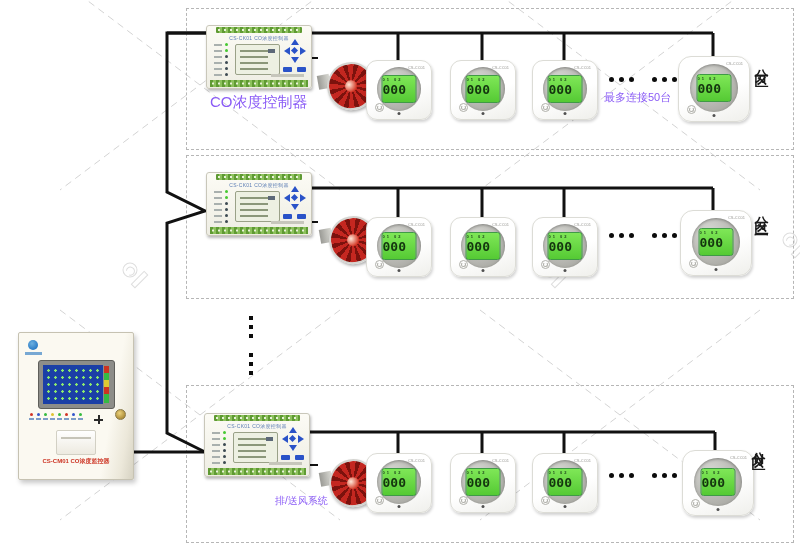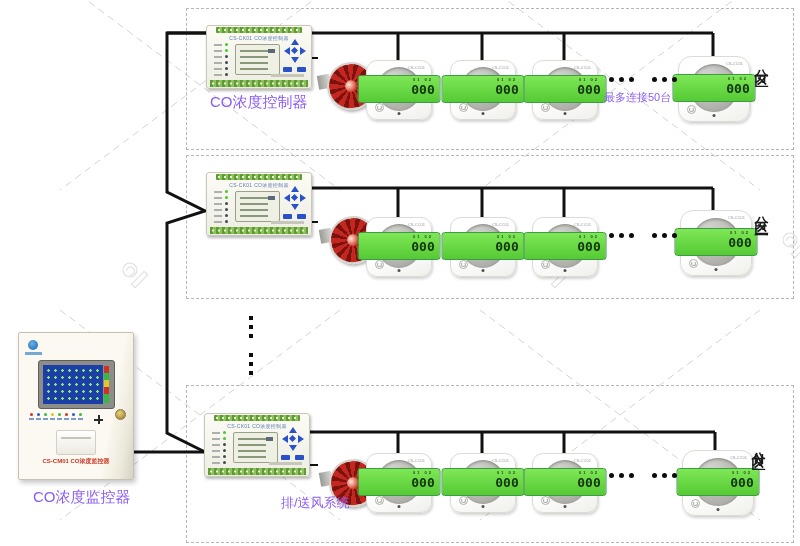--- a/index.html
+++ b/index.html
@@ -21,21 +21,21 @@
               font-weight:bold;font-size:14px;letter-spacing:5px;color:#1a1a1a;z-index:3;}
   #zl1{left:753px;top:58px;}
   #zl2{left:753px;top:205px;}
   #zlN{left:750px;top:441px;}
 
   
   .caption{position:absolute;font-weight:normal;color:#8b5cf6;z-index:4;white-space:nowrap;}
   #cap-controller{left:210px;top:93px;font-size:15px;}
   #cap-detector{left:356px;top:124px;font-size:15px;}
   #cap-monitor{left:33px;top:488px;font-size:15px;}
-  #cap-fan{left:281px;top:494px;font-size:13px;}
+  #cap-fan{left:275px;top:494px;font-size:10px;}
   #cap-max{left:604px;top:90px;font-size:11px;}
 
   
   .hdots{position:absolute;display:flex;align-items:center;gap:5px;z-index:2;}
   .hdots i{width:5px;height:5px;background:#0c0c0c;border-radius:50%;}
   .hdots .gap{width:8px;height:1px;background:transparent;}
   .vdots{position:absolute;left:249px;top:316px;display:flex;flex-direction:column;gap:5px;z-index:2;}
   .vdots i{width:4px;height:4px;background:#0c0c0c;}
   .vdots .gap{height:5px;width:1px;background:transparent;}
 
@@ -82,21 +82,21 @@
        background:linear-gradient(160deg,#ffffff 55%,#efefeb);border:1px solid #dcdcd6;
        box-shadow:1px 2px 3px rgba(0,0,0,.18);}
   .det.big{width:70px;height:64px;border-radius:13px;}
   .det .model{position:absolute;top:4px;right:6px;font-size:4px;color:#9a9a96;}
   .det .bezel{position:absolute;left:50%;top:6px;transform:translateX(-50%);width:44px;height:44px;
        border-radius:50%;background:radial-gradient(circle at 35% 30%,#d8d8d4,#9e9e98);
        box-shadow:inset 0 1px 3px rgba(0,0,0,.35);}
   .det.big .bezel{width:48px;height:48px;top:7px;}
   .det .lcd{position:absolute;left:50%;top:50%;transform:translate(-50%,-50%);width:33px;height:26px;
        border-radius:3px;background:linear-gradient(180deg,#7fe757,#55ca34);border:1px solid #3f9a46;
-       overflow:hidden;text-align:center;padding-left:48px;}
+       overflow:hidden;}
   .det .lcd .st{display:block;font-size:4px;line-height:7px;color:#1c421c;letter-spacing:2px;font-weight:bold;}
   .det .lcd .val{display:block;font-family:"DejaVu Sans Mono",monospace;font-weight:bold;
        font-size:13px;line-height:14px;color:#14350f;}
   .det .logo{position:absolute;left:8px;bottom:7px;width:7px;height:7px;border:1px solid #b0b0aa;border-radius:50%;}
   .det .logo::after{content:"";position:absolute;left:1px;top:1px;width:3px;height:3px;
        border:1px solid #b0b0aa;border-radius:50%;border-top-color:transparent;}
   .det .dot{position:absolute;left:50%;bottom:4px;transform:translateX(-50%);width:3px;height:3px;
        background:#505050;border-radius:50%;}
 
   
@@ -539,21 +539,20 @@
         <i></i>
         <i></i>
     </div>
     <div class="vent"></div>
     <div class="lock"></div>
     <div class="printer"></div>
     <div class="panel-label">CS-CM01 CO浓度监控器</div>
   </div>
 
   <div class="caption" id="cap-controller">CO浓度控制器</div>
-  <div class="caption" id="cap-monitor">CO浓度监控器</div>
   <div class="caption" id="cap-fan">排/送风系统</div>
   <div class="caption" id="cap-max">最多连接50台</div>
 
   <div class="zone-label" id="zl1">分区一</div>
   <div class="zone-label" id="zl2">分区二</div>
   <div class="zone-label" id="zlN">分区N</div>
 
 </div>
 
 </body></html>

